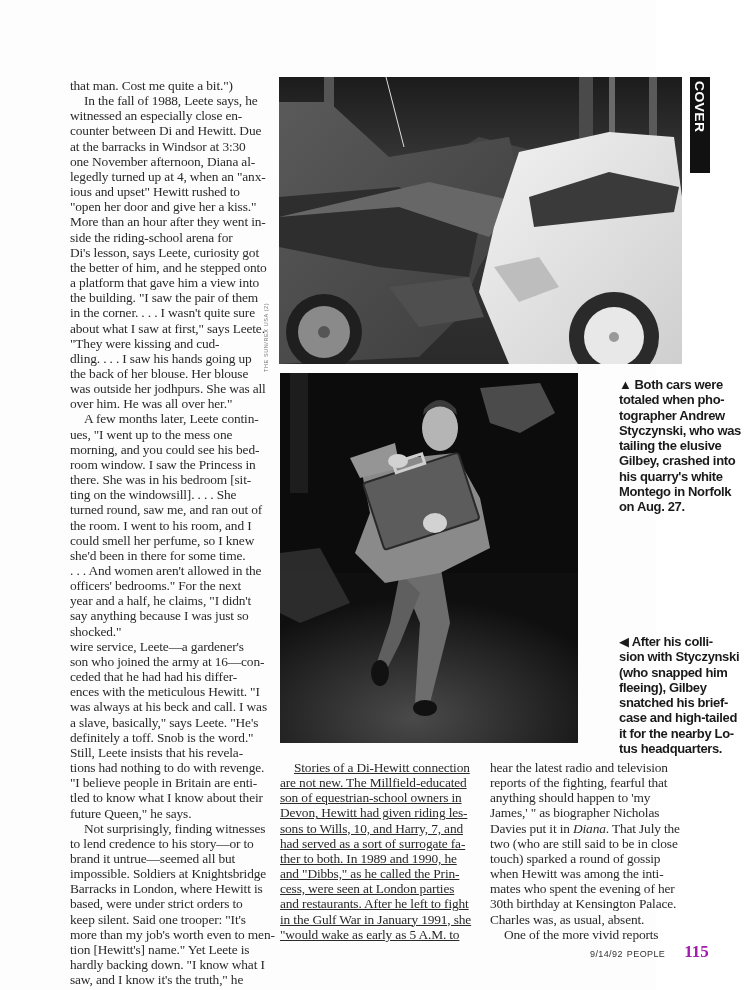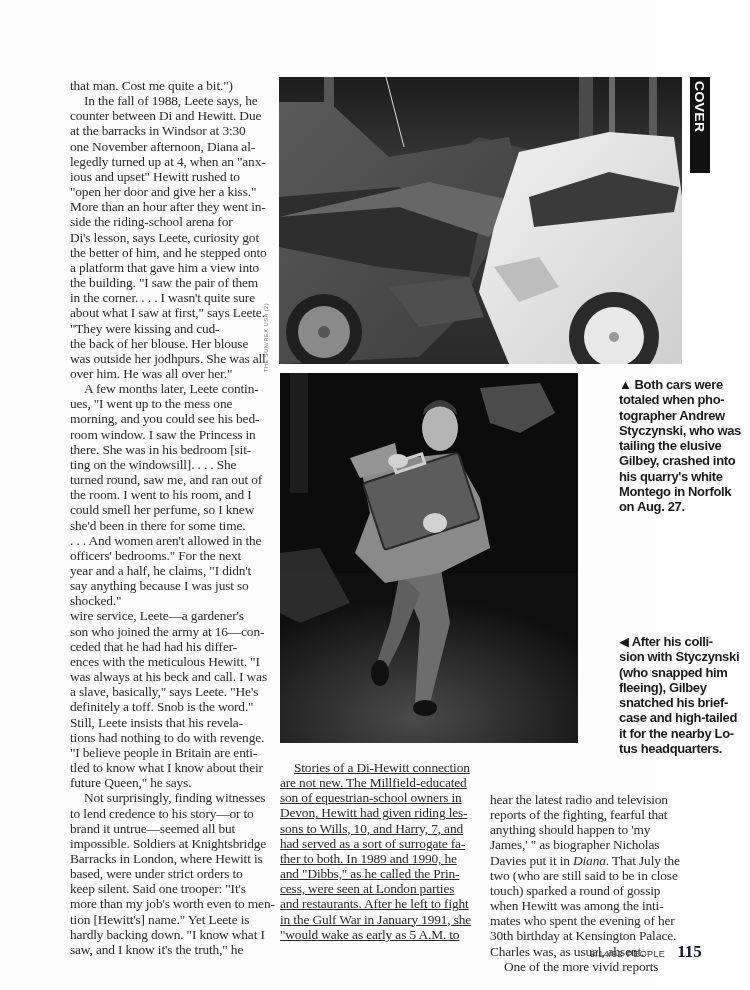--- a/index.html
+++ b/index.html
@@ -11,21 +11,21 @@
     font-family: "Liberation Serif", "DejaVu Serif", serif;
     font-size: 13.4px;
     line-height: 15.15px;
     color: #2a2a2a;
     letter-spacing: -0.15px;
   }
   .col .ln { display: block; white-space: nowrap; }
   .col .ind { padding-left: 14px; }
   .col1 { left: 70px; top: 78px; width: 208px; }
   .col2 { left: 280px; top: 760px; width: 195px; text-decoration: underline; }
-  .col3 { left: 490px; top: 760px; width: 200px; margin-top: 32px; }
+  .col3 { left: 490px; top: 760px; width: 200px; }
   .col3 em { }
 
   .photo { position: absolute; overflow: hidden; background: #222; }
   .photo svg { display: block; width: 100%; height: 100%; }
   .photo-crash { left: 279px; top: 77px; width: 403px; height: 287px; }
   .photo-run { left: 280px; top: 373px; width: 298px; height: 370px; background: #0d0d0d; }
 
   .credit {
     position: absolute; left: 263px; top: 372px;
     transform: rotate(-90deg); transform-origin: left top;
@@ -59,46 +59,48 @@
   .footer {
     position: absolute; left: 590px; top: 942px;
     white-space: nowrap; color: #333;
   }
   .footer .date, .footer .mag {
     font-family: Liberation Sans, sans-serif;
     font-size: 9px; letter-spacing: 0.4px;
   }
   .footer .pnum {
     font-family: "Liberation Serif", "DejaVu Serif", serif;
-    font-weight: bold; font-size: 17px; margin-left: 8px; color: #0f172a;
+    font-weight: bold; font-size: 17px; margin-left: 15px; color: #a21caf;
   }
 </style>
 </head>
 <body>
 
 <div class="page">
 
   <div class="col col1">
       <span class="ln">that man. Cost me quite a bit.")</span>
       <span class="ln ind">In the fall of 1988, Leete says, he</span>
+      <span class="ln">witnessed an especially close en-</span>
       <span class="ln">counter between Di and Hewitt. Due</span>
       <span class="ln">at the barracks in Windsor at 3:30</span>
       <span class="ln">one November afternoon, Diana al-</span>
       <span class="ln">legedly turned up at 4, when an "anx-</span>
       <span class="ln">ious and upset" Hewitt rushed to</span>
       <span class="ln">"open her door and give her a kiss."</span>
       <span class="ln">More than an hour after they went in-</span>
       <span class="ln">side the riding-school arena for</span>
       <span class="ln">Di's lesson, says Leete, curiosity got</span>
       <span class="ln">the better of him, and he stepped onto</span>
       <span class="ln">a platform that gave him a view into</span>
       <span class="ln">the building. "I saw the pair of them</span>
       <span class="ln">in the corner. . . . I wasn't quite sure</span>
       <span class="ln">about what I saw at first," says Leete.</span>
       <span class="ln">"They were kissing and cud-</span>
+      <span class="ln">dling. . . . I saw his hands going up</span>
       <span class="ln">the back of her blouse. Her blouse</span>
       <span class="ln">was outside her jodhpurs. She was all</span>
       <span class="ln">over him. He was all over her."</span>
       <span class="ln ind">A few months later, Leete contin-</span>
       <span class="ln">ues, "I went up to the mess one</span>
       <span class="ln">morning, and you could see his bed-</span>
       <span class="ln">room window. I saw the Princess in</span>
       <span class="ln">there. She was in his bedroom [sit-</span>
       <span class="ln">ting on the windowsill]. . . . She</span>
       <span class="ln">turned round, saw me, and ran out of</span>

